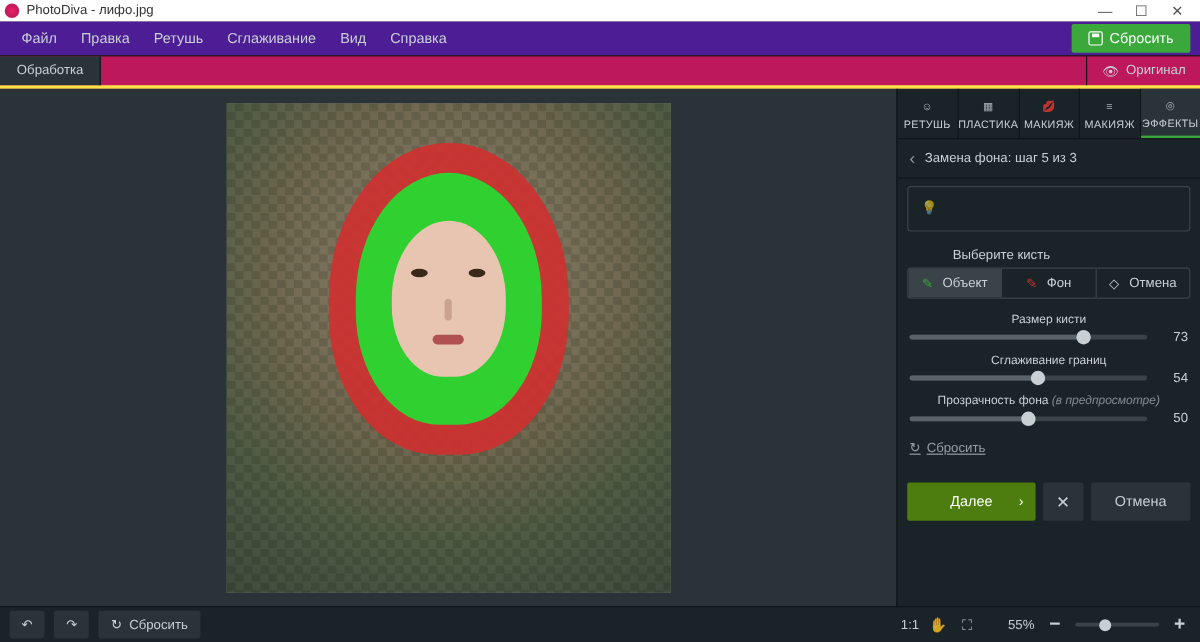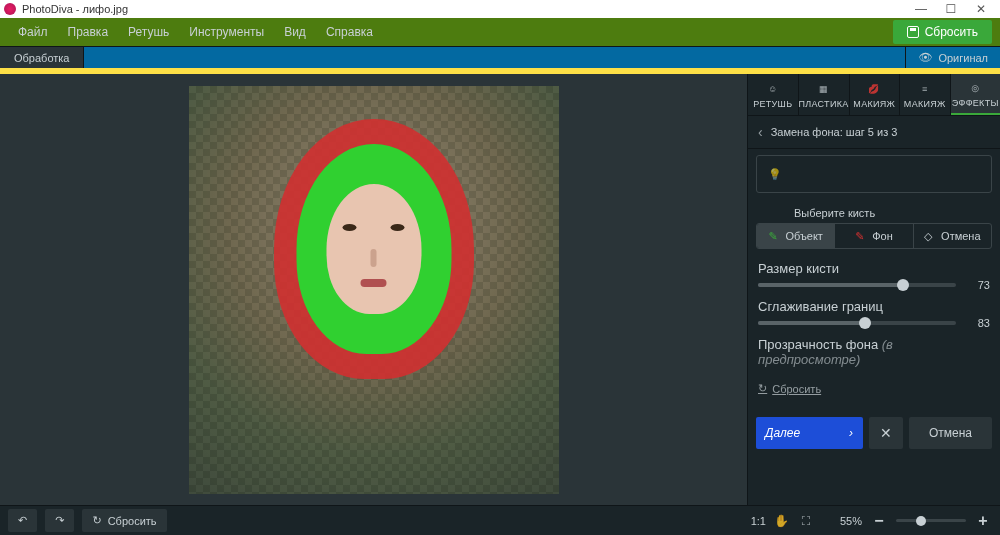--- a/index.html
+++ b/index.html
@@ -5,29 +5,29 @@
 * { box-sizing: border-box; margin: 0; padding: 0; font-family: 'Segoe UI', Tahoma, sans-serif; }
 body { background: #2a3438; color: #c8d0d4; font-size: 12px; width: 1000px; height: 535px; overflow: hidden; }
 
 
 .titlebar { height: 18px; background: #fff; display: flex; align-items: center; padding: 0 4px; color: #333; font-size: 11px; }
 .titlebar .logo { width: 12px; height: 12px; border-radius: 50%; background: radial-gradient(circle, #e91e63, #ad1457); margin-right: 6px; }
 .titlebar .title { flex: 1; }
 .titlebar .winbtn { width: 30px; text-align: center; cursor: pointer; font-size: 12px; color: #555; }
 
 
-.menubar { height: 28px; background: #4d7c0f; display: flex; align-items: center; padding: 0 8px; }
+.menubar { height: 28px; background: #4c1d95; display: flex; align-items: center; padding: 0 8px; }
 .menubar .menuitem { padding: 0 10px; cursor: pointer; font-size: 12px; color: #c8d0d4; }
 .menubar .spacer { flex: 1; }
 .menubar .savebtn { background: #3aa83a; color: #fff; padding: 5px 14px; border-radius: 2px; cursor: pointer; font-size: 12px; display: flex; align-items: center; gap: 6px; }
 .saveicon { display: inline-block; width: 12px; height: 12px; border: 1px solid #fff; border-radius: 2px; position: relative; }
 .saveicon::after { content: ""; position: absolute; top: 1px; left: 2px; width: 6px; height: 3px; background: #fff; }
 
 
-.toolbar { height: 28px; background: #0369a1; border-top: 1px solid #0f1518; border-bottom: 6px solid #fde047; display: flex; align-items: stretch; }
+.toolbar { height: 28px; background: #be185d; border-top: 1px solid #0f1518; border-bottom: 3px solid #fde047; display: flex; align-items: stretch; }
 .toolbar .tab { padding: 0 14px; display: flex; align-items: center; cursor: pointer; border-right: 1px solid #0f1518; font-size: 11px; }
 .toolbar .tab.active { background: #2a3438; }
 .toolbar .spacer { flex: 1; }
 .toolbar .orig { display: flex; align-items: center; padding: 0 12px; cursor: pointer; gap: 6px; border-left: 1px solid #0f1518; font-size: 11px;}
 
 
 .main { display: flex; height: calc(535px - 18px - 28px - 28px - 30px); }
 .canvas-area { flex: 1; background: #2a3438; display: flex; align-items: center; justify-content: center; }
 .canvas { width: 370px; height: 408px; position: relative; background: #809070; }
 .checker { position: absolute; inset: 0; background-image: repeating-conic-gradient(#888 0% 25%, #aaa 0% 50%); background-size: 14px 14px; opacity: 0.55; }
@@ -55,32 +55,32 @@
 .hinticon { flex-shrink: 0; width: 20px; height: 20px; display: flex; align-items: center; justify-content: center; opacity: 0.6; }
 
 .section-label { padding: 8px 10px 4px; font-size: 11px; margin-left: 36px; }
 .brushrow { display: flex; margin: 0 8px 8px; border: 1px solid #3a4448; border-radius: 3px; overflow: hidden; }
 .brushbtn { flex: 1; padding: 6px 4px; display: flex; align-items: center; justify-content: center; gap: 5px; cursor: pointer; font-size: 11px; border-right: 1px solid #3a4448; }
 .brushbtn:last-child { border-right: none; }
 .brushbtn.active { background: #3a4448; }
 .bico { width: 12px; height: 12px; display: inline-block; }
 
 .sliderrow { padding: 4px 10px; }
-.sliderrow .lbl { font-size: 13px; margin-bottom: 3px; display: block; }
+.sliderrow .lbl { font-size: 10px; margin-bottom: 3px; display: block; text-align: center; }
 .sliderrow .lbl .hint { font-style: italic; opacity: 0.6; }
 .sliderwrap { display: flex; align-items: center; gap: 10px; }
 .slider { flex: 1; height: 4px; background: #3a4448; border-radius: 2px; position: relative; cursor: pointer; }
 .slider .fill { position: absolute; left: 0; top: 0; height: 100%; background: #5a6468; border-radius: 2px; }
 .slider .thumb { position: absolute; top: 50%; transform: translate(-50%,-50%); width: 12px; height: 12px; background: #c8d0d4; border-radius: 50%; }
 .slval { width: 24px; text-align: right; font-size: 11px; }
 
 .resetlink { padding: 8px 10px; font-size: 11px; display: flex; align-items: center; gap: 5px; cursor: pointer; opacity: 0.7; text-decoration: underline; }
 
 .actionrow { display: flex; margin: 14px 8px 0; gap: 6px; }
-.btn-next { flex: 1; background: #1d4ed8; color: #fff; padding: 9px; text-align: left; cursor: pointer; border-radius: 2px; position: relative; font-size: 12px; font-style: italic; }
+.btn-next { flex: 1; background: #4d7c0f; color: #fff; padding: 9px; text-align: center; cursor: pointer; border-radius: 2px; position: relative; font-size: 12px; }
 .btn-next .arr { position: absolute; right: 10px; top: 50%; transform: translateY(-50%); }
 .btn-cancel-x { width: 34px; background: #2a3438; display: flex; align-items: center; justify-content: center; cursor: pointer; border-radius: 2px; font-size: 14px; }
 .btn-cancel { background: #2a3438; padding: 9px 20px; cursor: pointer; border-radius: 2px; font-size: 12px; }
 
 
 .bottombar { height: 30px; background: #1a2428; border-top: 1px solid #0f1518; display: flex; align-items: center; padding: 0 8px; gap: 8px; }
 .bbtn { background: #2a3438; padding: 5px 10px; border-radius: 2px; cursor: pointer; display: flex; align-items: center; gap: 6px; font-size: 11px; }
 .bottombar .spacer { flex: 1; }
 .bico2 { width: 16px; height: 16px; display: flex; align-items: center; justify-content: center; opacity: 0.8; cursor: pointer; }
 .zoomslider { width: 70px; height: 3px; background: #3a4448; position: relative; border-radius: 2px; }
@@ -95,21 +95,21 @@
   <div class="title">PhotoDiva - лифо.jpg</div>
   <div class="winbtn">—</div>
   <div class="winbtn">☐</div>
   <div class="winbtn">✕</div>
 </div>
 
 <div class="menubar">
   <div class="menuitem">Файл</div>
   <div class="menuitem">Правка</div>
   <div class="menuitem">Ретушь</div>
-  <div class="menuitem">Инструменты</div>
+  <div class="menuitem">Сглаживание</div>
   <div class="menuitem">Вид</div>
   <div class="menuitem">Справка</div>
   <div class="spacer"></div>
   <div class="savebtn">
     <span class="saveicon"></span>
     <span>Сбросить</span>
   </div>
 </div>
 
 <div class="toolbar">
@@ -198,25 +198,32 @@
           <div class="slval">73</div>
         </div>
       </div>
       <div class="sliderrow">
         <span class="lbl">Сглаживание границ</span>
         <div class="sliderwrap">
           <div class="slider">
               <div class="fill" style="width:54%"></div>
               <div class="thumb" style="left:54%"></div>
             </div>
-          <div class="slval">83</div>
+          <div class="slval">54</div>
         </div>
       </div>
       <div class="sliderrow">
         <span class="lbl"><span>Прозрачность фона</span> <span class="hint">(в предпросмотре)</span></span>
+        <div class="sliderwrap">
+          <div class="slider">
+              <div class="fill" style="width:50%"></div>
+              <div class="thumb" style="left:50%"></div>
+            </div>
+          <div class="slval">50</div>
+        </div>
       </div>
 
       <div class="resetlink">
         <span>↻</span>
         <span>Сбросить</span>
       </div>
 
       <div class="actionrow">
         <div class="btn-next">
           <span>Далее</span>

